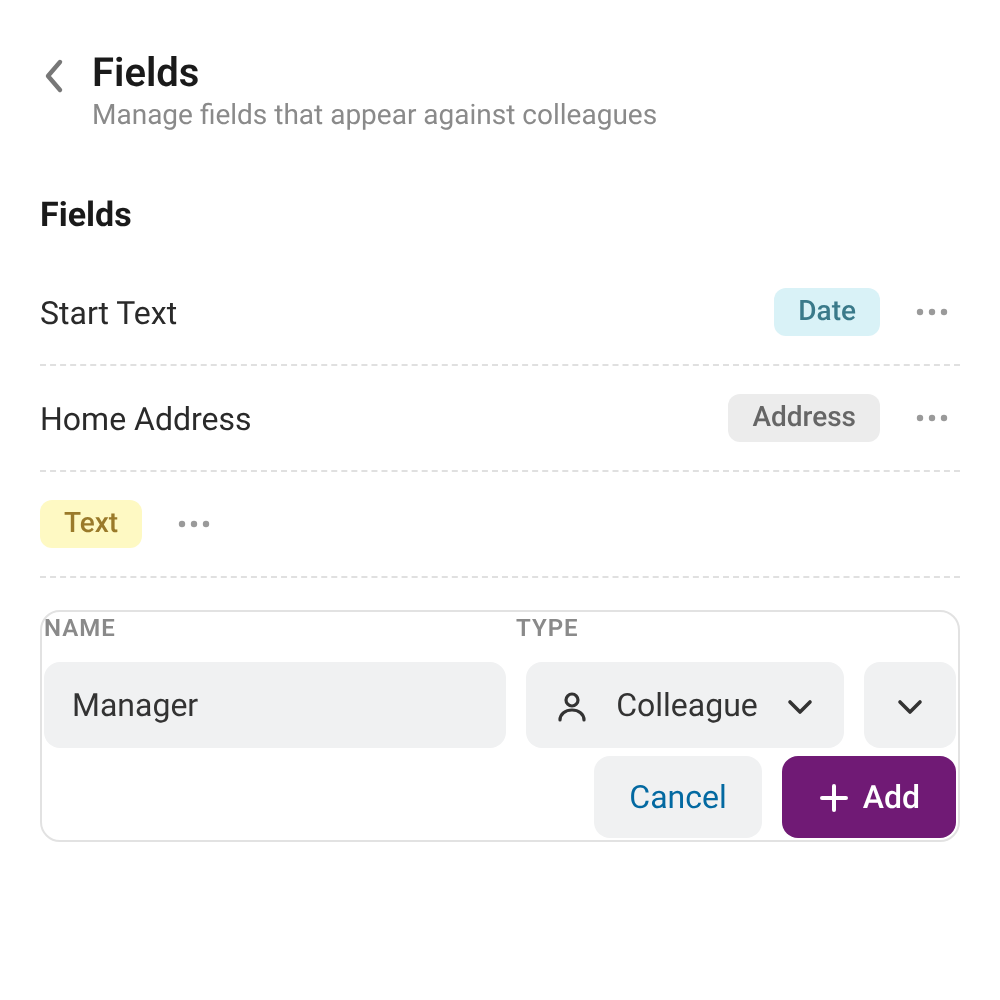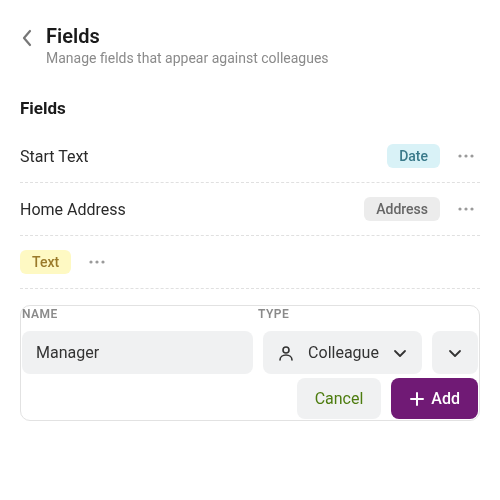--- a/index.html
+++ b/index.html
@@ -138,21 +138,21 @@
       padding: 11px 18px;
       font-size: 16px;
       font-family: inherit;
       cursor: pointer;
       display: inline-flex;
       align-items: center;
       gap: 6px;
     }
     .btn-cancel {
       background: #f0f1f2;
-      color: #4d7c0f;
+      color: #0369a1;
     }
     .btn-add {
       background: #701a75;
       color: #fff;
       font-weight: 500;
     }
     .icon { display: inline-flex; }
   </style>
 </head>
 <body>

